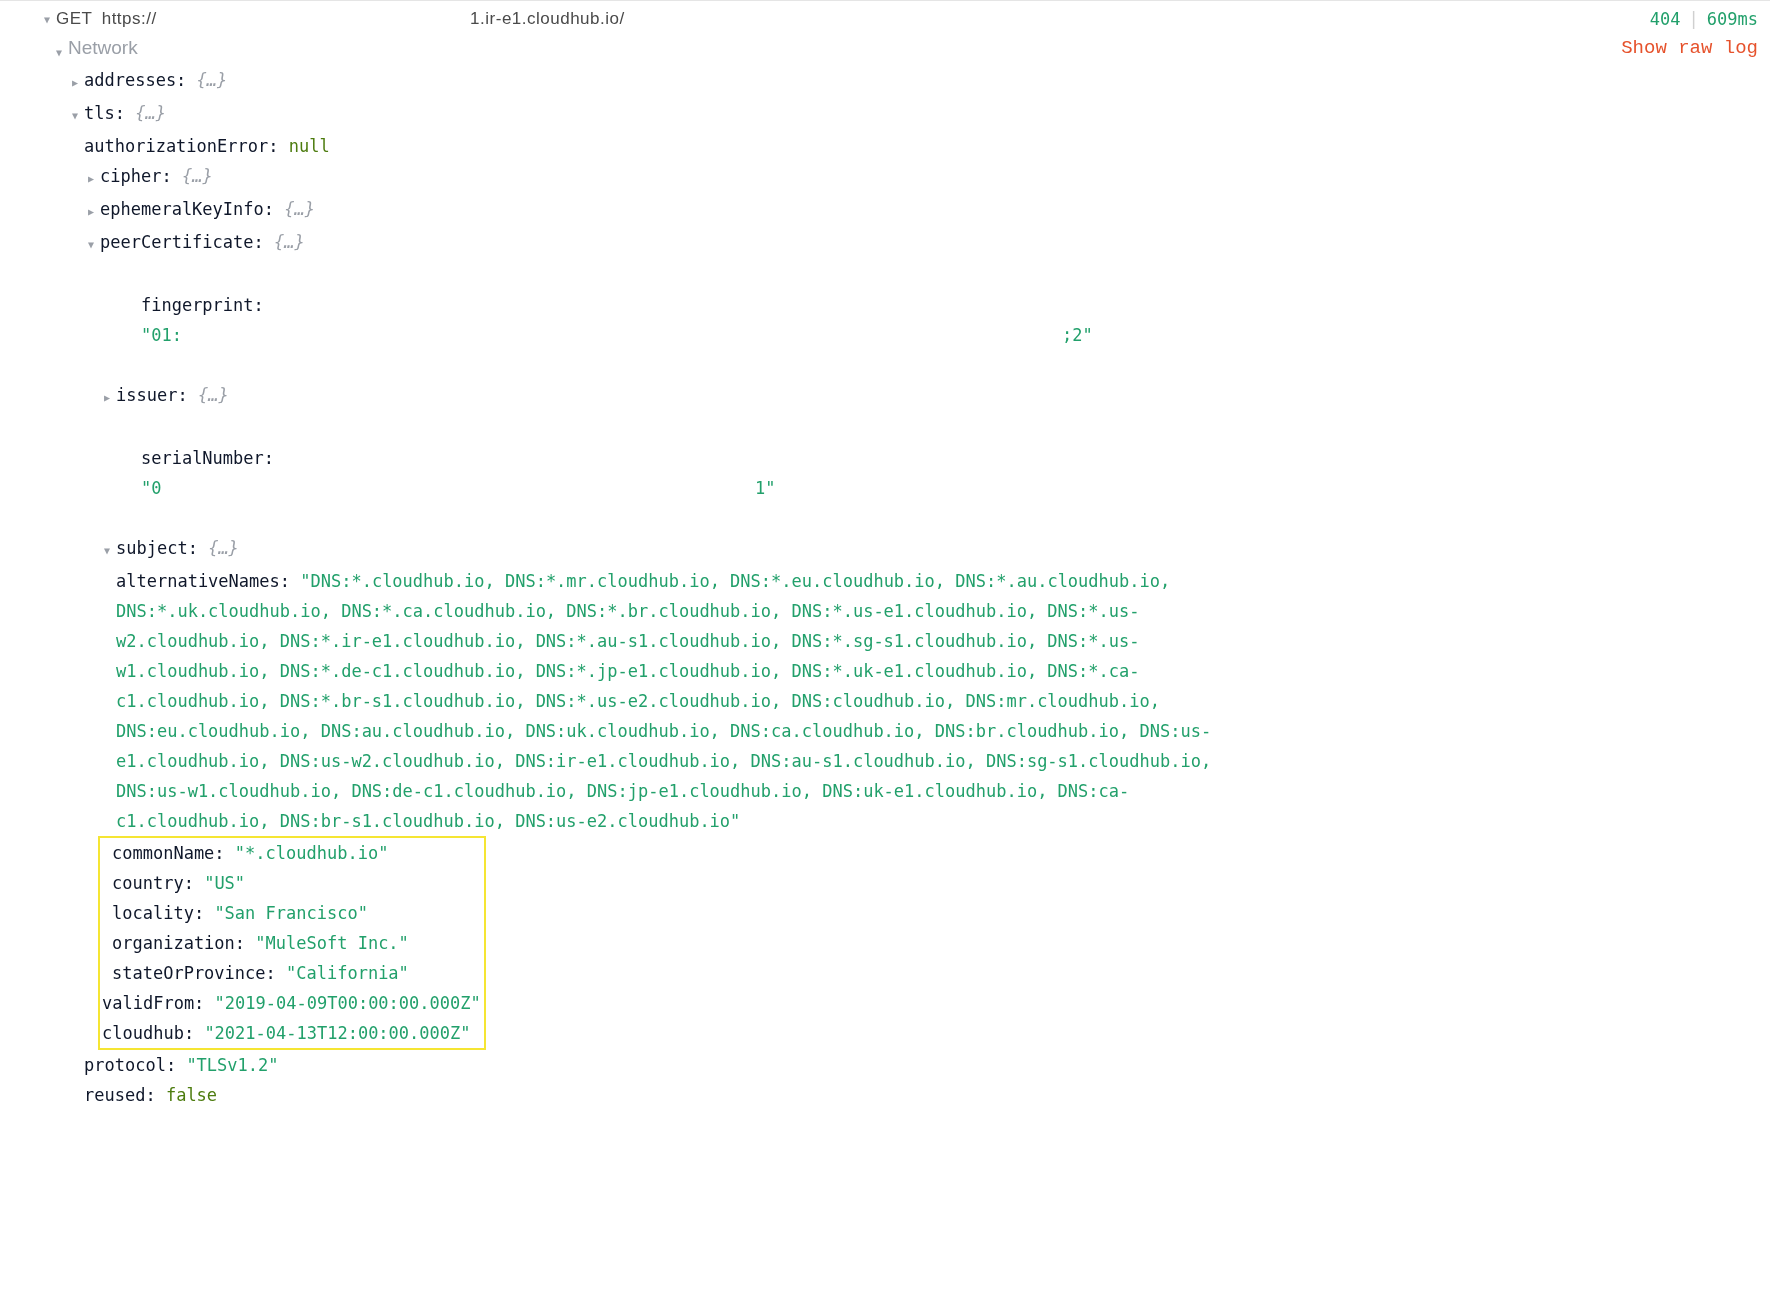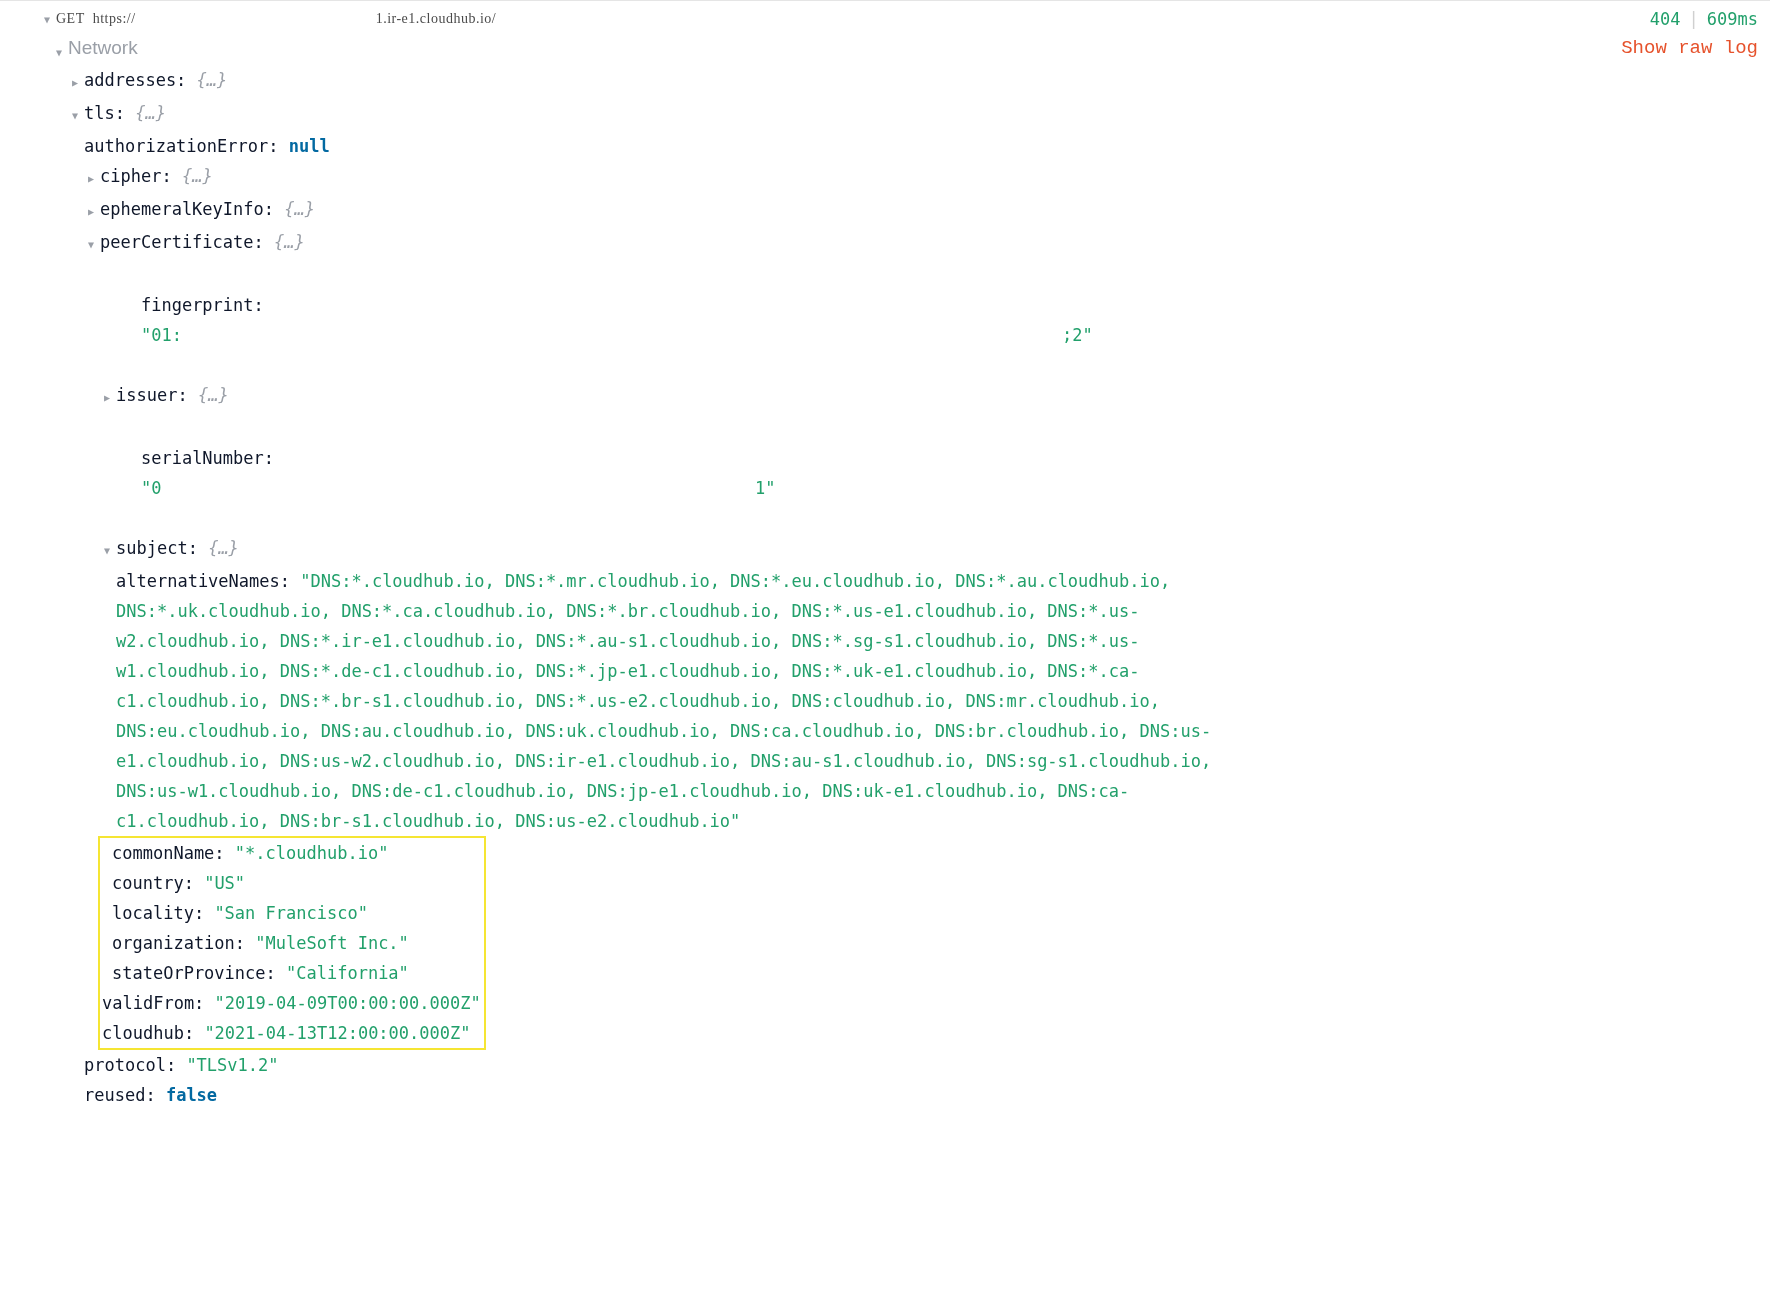--- a/index.html
+++ b/index.html
@@ -11,23 +11,23 @@
     background: #fff;
   }
   .top-border { border-top: 1px solid #e5e5e5; }
   .header-row {
     display: flex;
     align-items: center;
     padding: 8px 12px 4px 40px;
   }
   .header-url {
     flex: 1 1 auto;
-    font-family: Liberation Serif, serif;
+    font-family: Liberation Sans, sans-serif;
     color: #4a4a4a;
-    font-size: 14px;
+    font-size: 17px;
     letter-spacing: 0.5px;
   }
   .header-url .method { color: #4a4a4a; margin-right: 4px; }
   .status-group {
     display: flex;
     align-items: center;
     font-family: Monaco, Menlo, Consolas, monospace;
     color: #22a06b;
     font-size: 17px;
     text-align: right;
@@ -67,21 +67,21 @@
   .tree {
     font-family: Monaco, Menlo, Consolas, monospace;
     padding: 0 12px 10px 0;
     line-height: 30px;
   }
   .node {
     white-space: normal;
     word-break: break-word;
   }
   .k { color:#0f172a; }
-  .v-null, .v-bool { color:#0369a1;font-weight:bold; }
+  .v-null, .v-bool { color:#4d7c0f; }
   .v-str { color:#22a06b; }
   .placeholder { color:#9a9fa7; font-style: italic; }
   .ind1 { padding-left: 68px; }
   .ind2 { padding-left: 84px; }
   .ind3 { padding-left: 100px; }
   .ind4 { padding-left: 116px; }
   .highlight-box {
     border: 2.2px solid #f5e533;
     margin-left: 98px;
     width: 384px;

